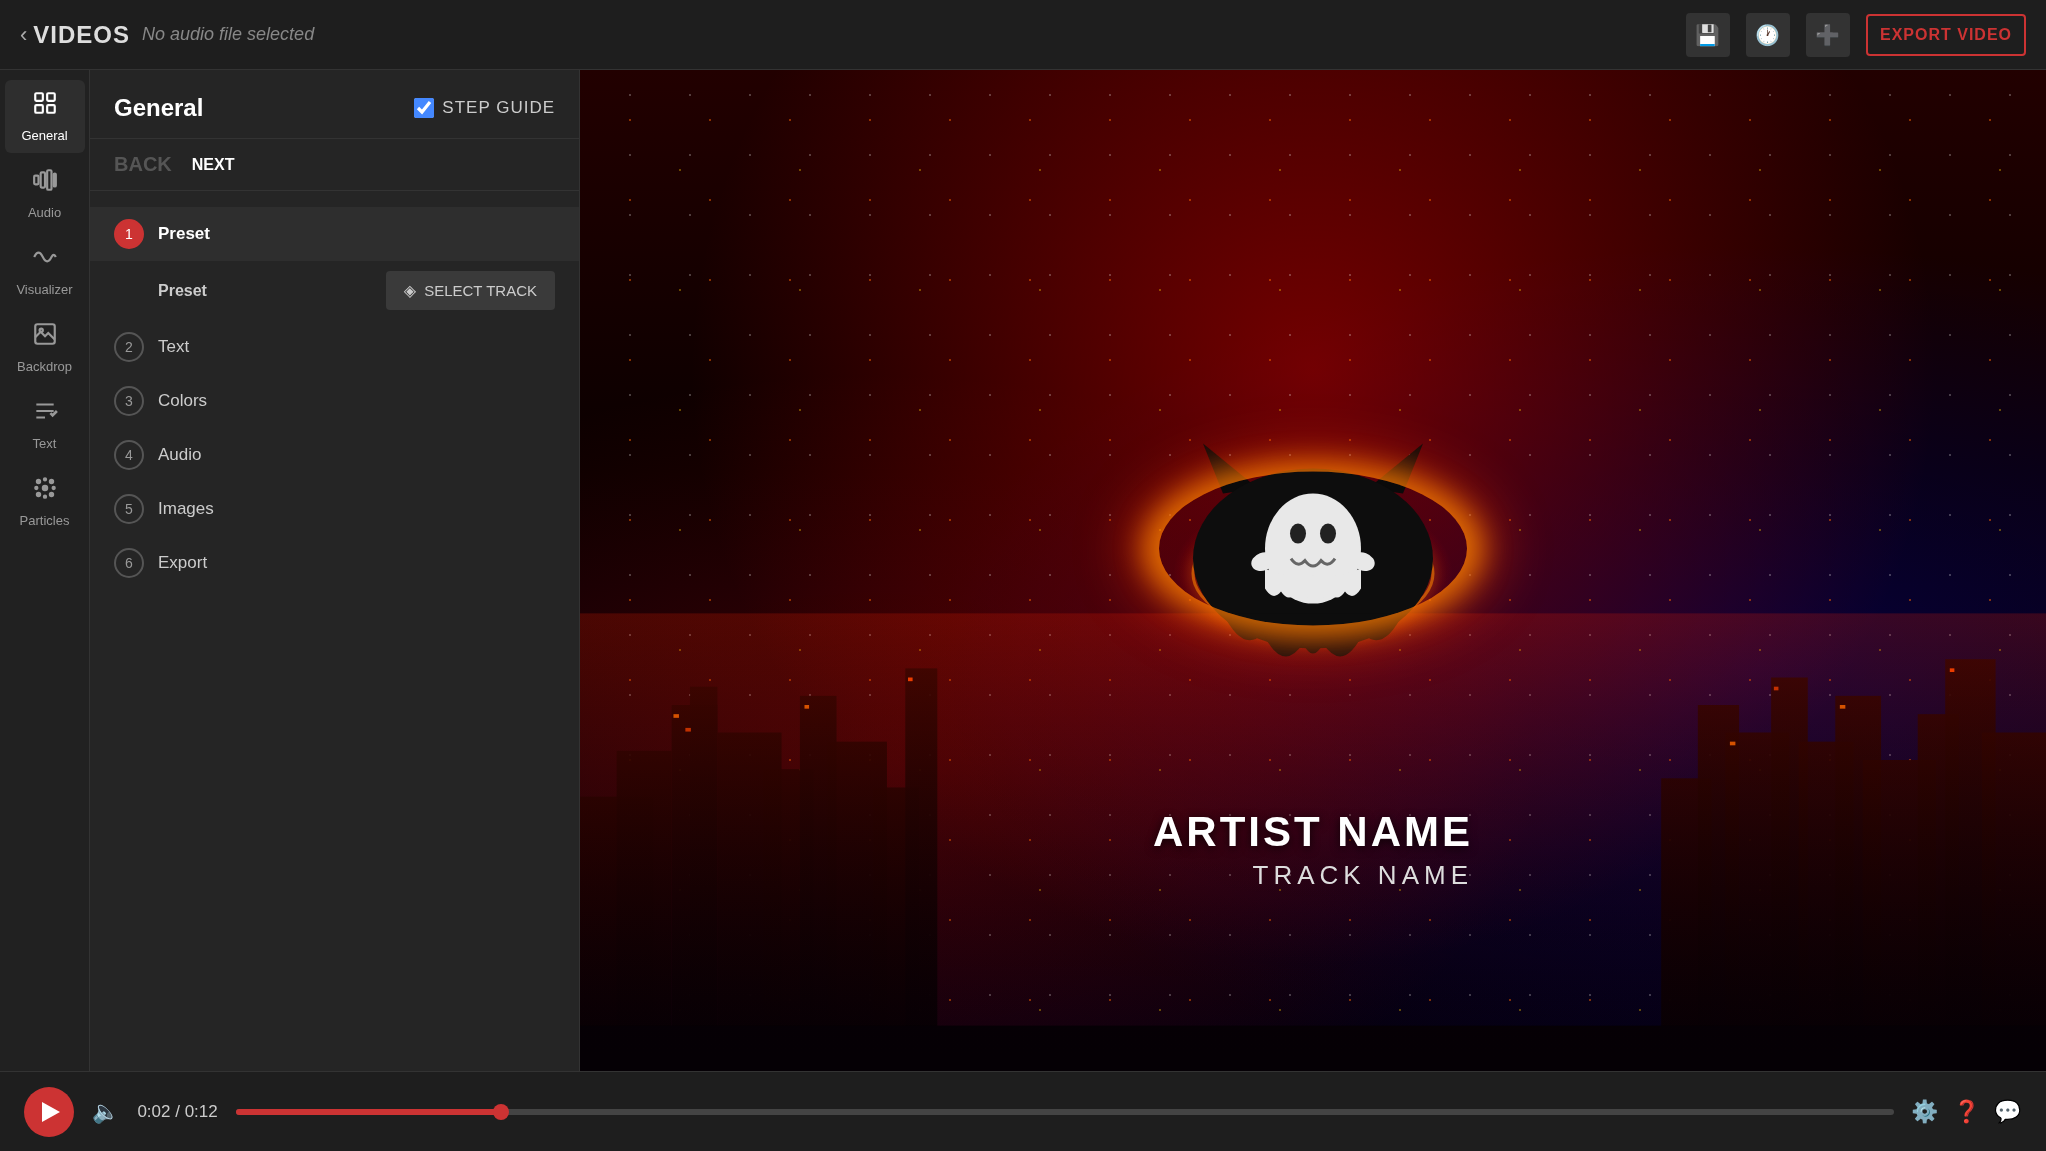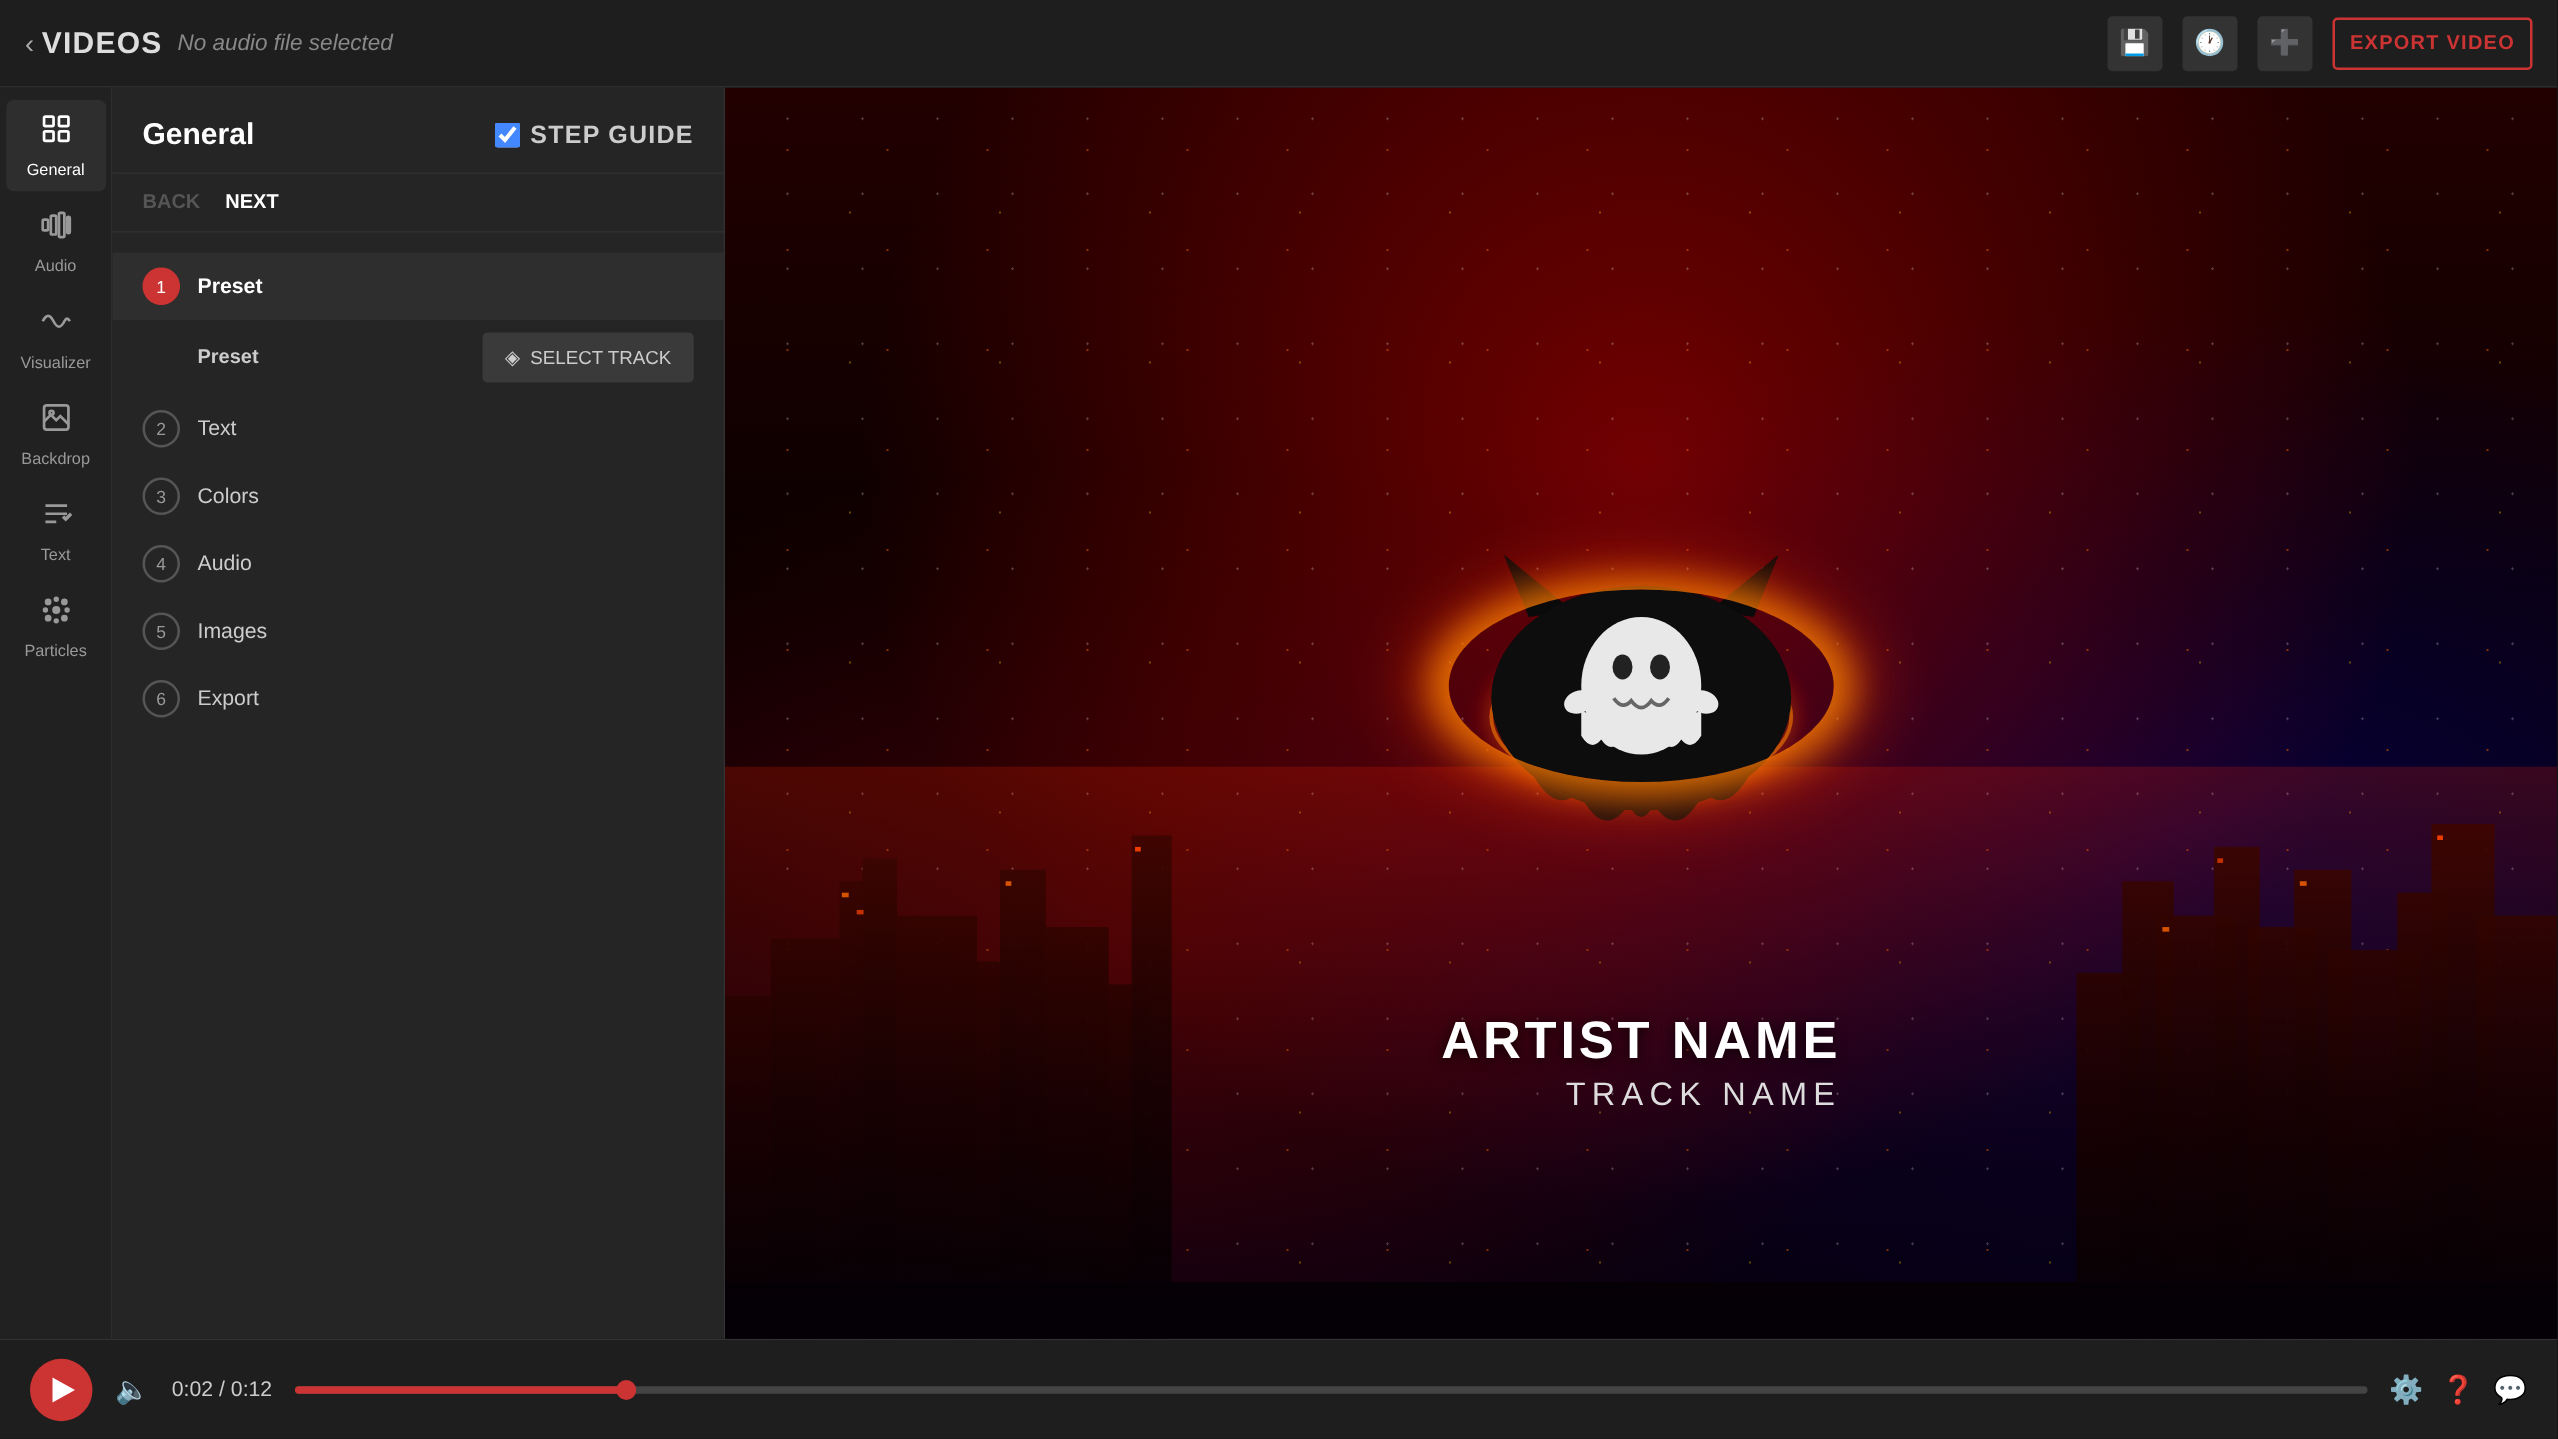--- a/index.html
+++ b/index.html
@@ -149,34 +149,34 @@
       align-items: center;
       gap: 8px;
     }
     .step-guide-checkbox {
       width: 20px;
       height: 20px;
       accent-color: #4488ff;
       cursor: pointer;
     }
     .step-guide-label {
-      font-size: 20px;
+      font-size: 17px;
       color: #ccc;
-      font-weight: bold;
+      font-weight: normal;
       letter-spacing: 1px;
     }
     .nav-row {
       display: flex;
       align-items: center;
       gap: 20px;
       padding: 14px 24px;
       border-bottom: 1px solid #333;
     }
     .nav-back {
-      font-size: 16px;
+      font-size: 20px;
       color: #555;
       cursor: pointer;
       font-weight: bold;
     }
     .nav-next {
       font-size: 16px;
       color: #fff;
       cursor: pointer;
       font-weight: bold;
     }

